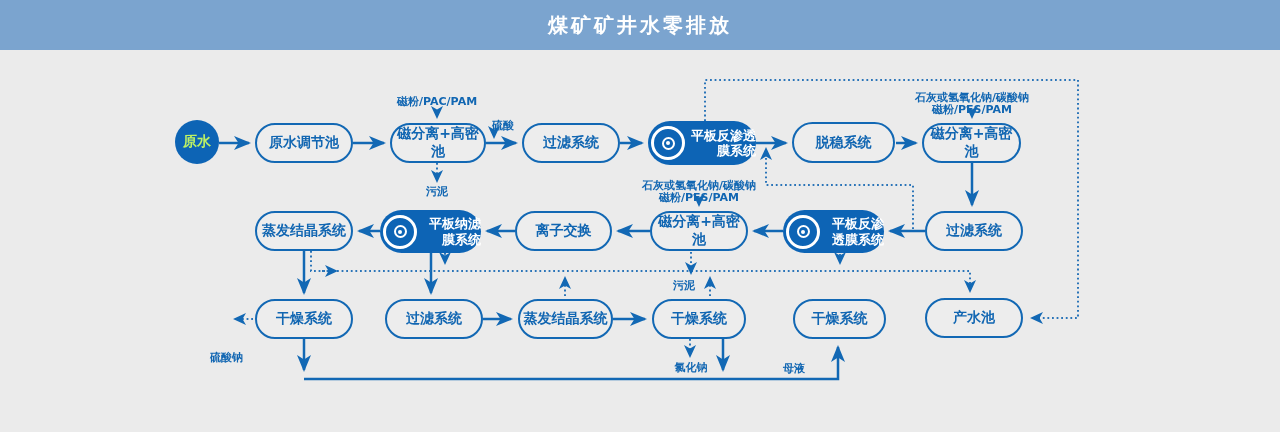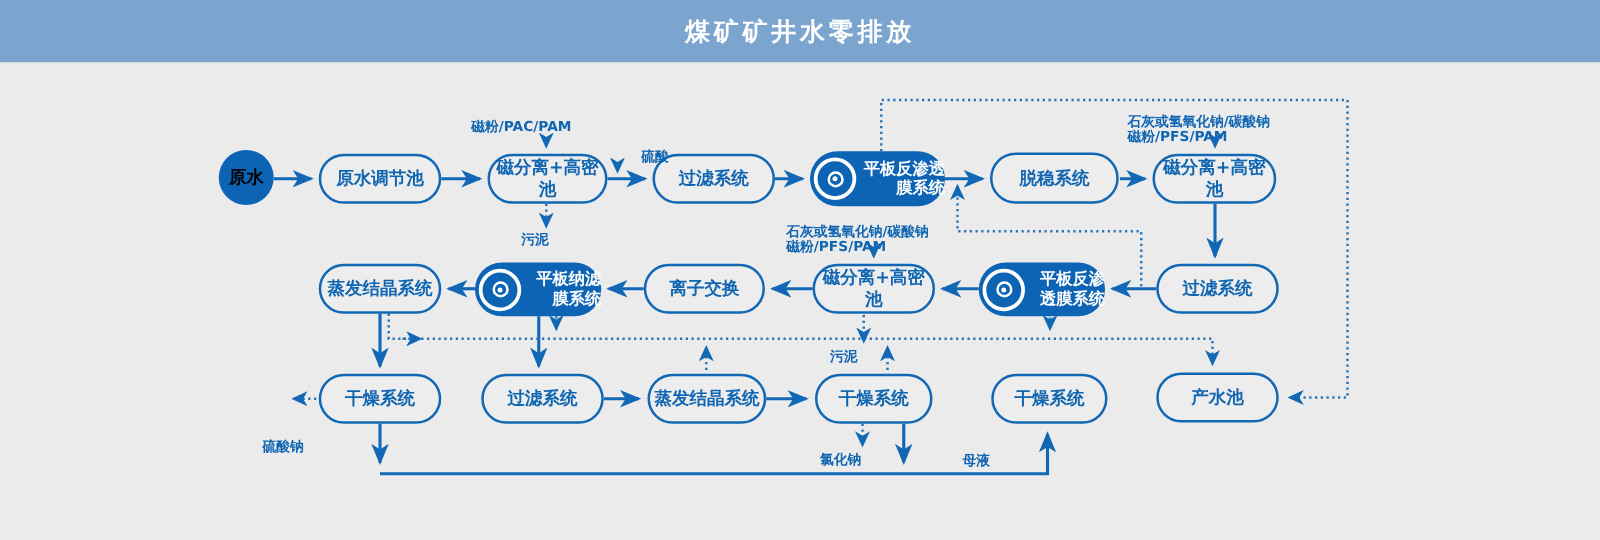--- a/index.html
+++ b/index.html
@@ -5,29 +5,29 @@
   html,body{margin:0;padding:0;}
   body{width:1280px;height:432px;font-family:"DejaVu Sans","Liberation Sans",sans-serif;background:#EBEBEB;overflow:hidden;}
   .banner{position:absolute;left:0;top:0;width:1280px;height:50px;background:#7BA4CF;display:flex;align-items:center;justify-content:center;}
   .banner h1{margin:0;color:#FFFFFF;font-size:20px;font-weight:bold;letter-spacing:3px;}
   .canvas{position:absolute;left:0;top:50px;width:1280px;height:382px;background:#EBEBEB;}
   .wires{position:absolute;left:0;top:0;}
   .node{position:absolute;box-sizing:border-box;display:flex;align-items:center;justify-content:center;
         font-weight:bold;color:#1166B2;font-size:14px;text-align:center;}
   .pill{background:#EDEDED;border:2.5px solid #1268B4;border-radius:21px;}
   .solid{background:#0D64B5;color:#FFFFFF;border-radius:22px;justify-content:flex-start;padding-left:3px;}
-  .circle{background:#0D64B5;color:#000000;border-radius:50%;}
+  .circle{background:#0D64B5;color:#bef264;border-radius:50%;}
   .solid .txt{font-size:13px;line-height:1.18;text-align:right;width:68px;margin-left:3px;}
   .mem-icon{flex:0 0 auto;width:34px;height:34px;border-radius:50%;background:#0D64B5;border:3px solid #FFFFFF;
             box-sizing:border-box;display:flex;align-items:center;justify-content:center;}
   .mem-icon .ring{width:13px;height:13px;border-radius:50%;border:2.5px solid #FFFFFF;box-sizing:border-box;
             display:flex;align-items:center;justify-content:center;}
   .mem-icon .dot{width:4px;height:4px;border-radius:50%;background:#FFFFFF;}
   .lbl{position:absolute;font-size:11px;font-weight:bold;color:#1166B2;line-height:12px;white-space:nowrap;}
-  .c{text-align:left;} .r{text-align:right;}
+  .c{text-align:center;} .r{text-align:right;}
 </style>
 </head>
 <body>
 
 <div class="banner">
   <h1>煤矿矿井水零排放</h1>
 </div>
 
 <div class="canvas">
 
@@ -150,21 +150,21 @@
     <span>干燥系统</span>
   </div>
   <div class="node pill" style="left:793px;top:249px;width:93px;height:40px;">
     <span>干燥系统</span>
   </div>
   <div class="node pill" style="left:925px;top:248px;width:98px;height:40px;">
     <span>产水池</span>
   </div>
 
   <div class="lbl c" style="left:377px;top:46px;width:120px;">磁粉/PAC/PAM</div>
-  <div class="lbl" style="left:513px;top:70px;">硫酸</div>
+  <div class="lbl" style="left:492px;top:70px;">硫酸</div>
   <div class="lbl c" style="left:417px;top:136px;width:40px;">污泥</div>
   <div class="lbl c" style="left:902px;top:42px;width:140px;">
     <div>石灰或氢氧化钠/碳酸钠</div>
     <div>磁粉/PFS/PAM</div>
   </div>
   <div class="lbl c" style="left:629px;top:130px;width:140px;">
     <div>石灰或氢氧化钠/碳酸钠</div>
     <div>磁粉/PFS/PAM</div>
   </div>
   <div class="lbl c" style="left:664px;top:230px;width:40px;">污泥</div>

